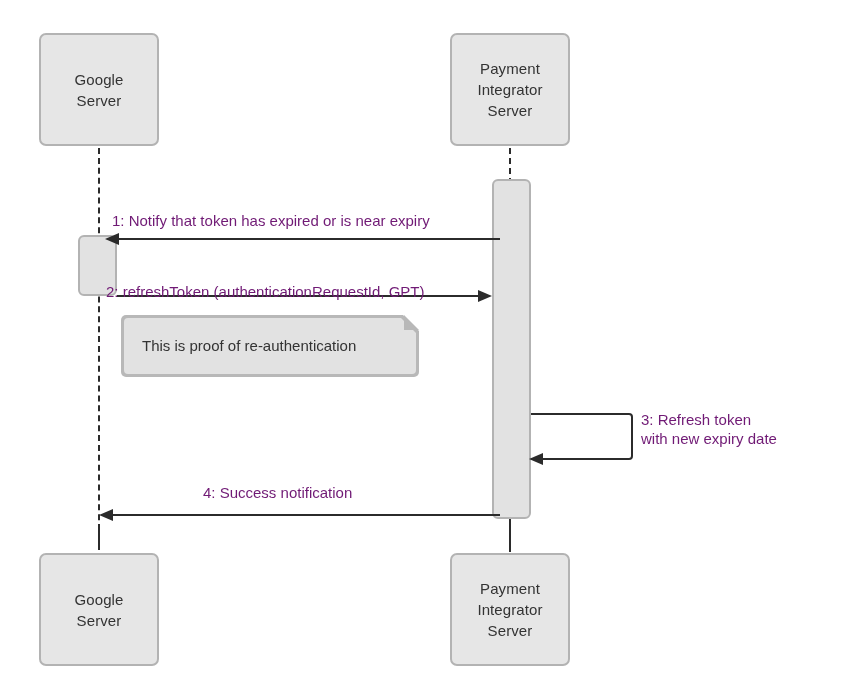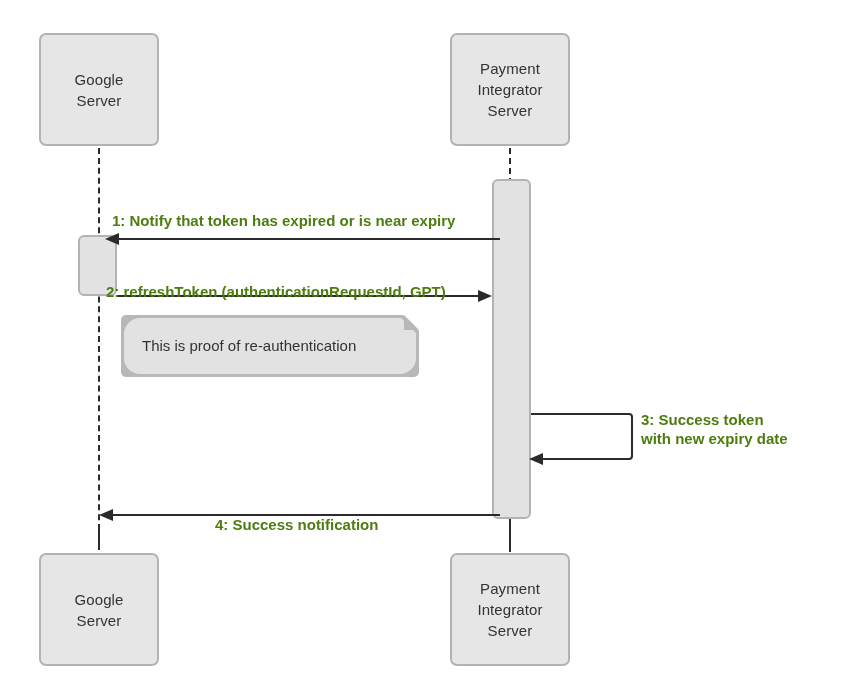--- a/index.html
+++ b/index.html
@@ -79,26 +79,25 @@
     border-bottom: 6px solid transparent;
     border-right: 14px solid #2b2b2b;
   }
   .arrow-right {
     border-top: 6px solid transparent;
     border-bottom: 6px solid transparent;
     border-left: 14px solid #2b2b2b;
   }
   .msg-label {
     position: absolute;
-    color: #4d7c0f;
+    color: #701a75;
     font-size: 15px;
     line-height: 19px;
     white-space: nowrap;
     user-select: none;
-    font-weight: bold;
   }
   .msg-label.multi {
     white-space: pre-line;
   }
 
   
   .selfloop {
     position: absolute;
     box-sizing: border-box;
     border: 2px solid #2b2b2b;
@@ -157,33 +156,33 @@
 
   <div class="msg-line" style="left:118px; top:238px; width:382px;"></div>
   <div class="arrowhead arrow-left" style="left:105px; top:233px;"></div>
   <div class="msg-label" style="left:112px; top:211px;">1: Notify that token has expired or is near expiry</div>
 
   <div class="msg-line" style="left:117px; top:295px; width:364px;"></div>
   <div class="arrowhead arrow-right" style="left:478px; top:290px;"></div>
   <div class="msg-label" style="left:106px; top:282px;">2: refreshToken (authenticationRequestId, GPT)</div>
 
   <div class="note-border" style="left:121px; top:315px; width:298px; height:62px;"></div>
-  <div class="note" style="left:124px; top:318px; width:292px; height:56px;border-radius:16px;">
+  <div class="note" style="left:124px; top:318px; width:292px; height:56px;">
     <span>This is proof of re-authentication</span>
   </div>
   <div class="note-fold" style="left:404px; top:315px;"></div>
 
   <div class="selfloop" style="left:531px; top:413px; width:102px; height:47px;"></div>
   <div class="arrowhead arrow-left" style="left:529px; top:453px;"></div>
-  <div class="msg-label multi" style="left:641px; top:410px;">3: Success token
+  <div class="msg-label multi" style="left:641px; top:410px;">3: Refresh token
 with new expiry date</div>
 
   <div class="msg-line" style="left:112px; top:514px; width:388px;"></div>
   <div class="arrowhead arrow-left" style="left:99px; top:509px;"></div>
-  <div class="msg-label" style="left:203px; top:515px;margin-left:12px;">4: Success notification</div>
+  <div class="msg-label" style="left:203px; top:483px;">4: Success notification</div>
 
   <div class="participant" style="left:39px; top:33px; width:120px; height:113px;">
     <span class="plabel">Google
 Server</span>
   </div>
 
   <div class="participant" style="left:450px; top:33px; width:120px; height:113px;">
     <span class="plabel">Payment
 Integrator
 Server</span>

